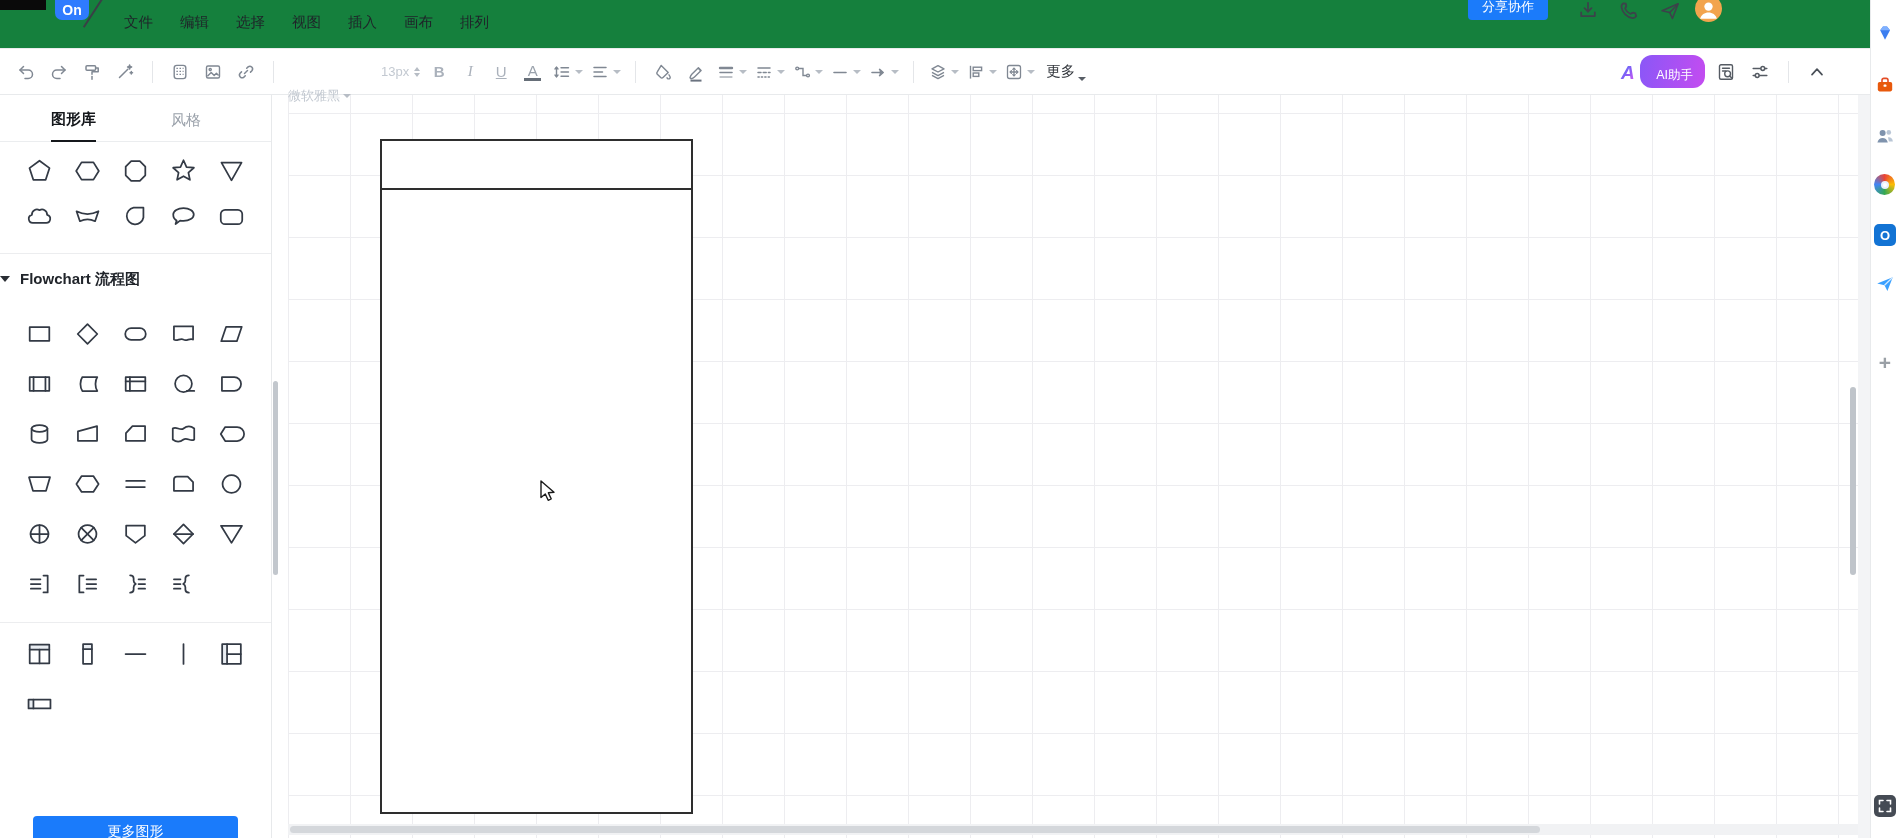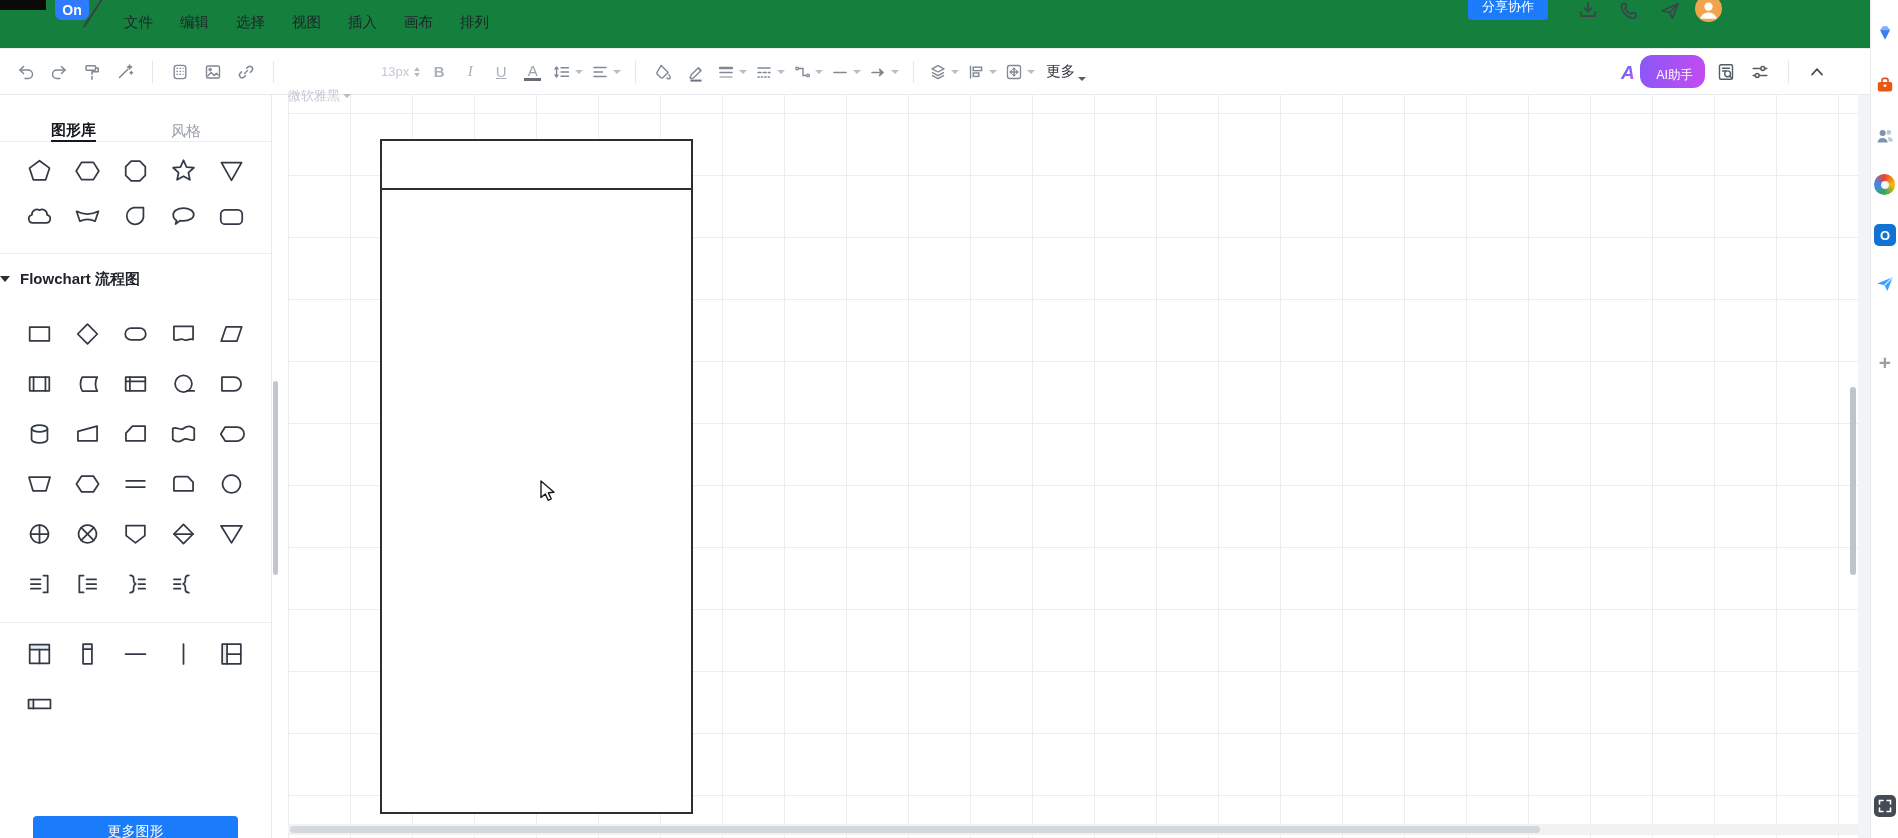--- a/index.html
+++ b/index.html
@@ -41,21 +41,21 @@
   #btn-fontcolor{color:#9aa2ac;border-bottom:3px solid #666e78;line-height:15px;width:17px;margin:0 4px;}
   #more-btn{display:flex;align-items:flex-end;font-size:14.5px;color:#33373d;margin-left:4px;}
   #tb-right{margin-left:auto;display:flex;align-items:center;margin-right:40px;gap:8px;}
   #ai-badge{background:linear-gradient(100deg,#8a57f7,#c44cf0);color:#fff;font-size:12.5px;
     padding:12px 12px 4px 16px;border-radius:12px;margin-left:-10px;}
   #ai-a{width:26px;height:24px;z-index:2;}
   
   #sidebar{position:absolute;left:0;top:95px;width:272px;bottom:0;background:#fff;
     border-right:1px solid #e7e9eb;overflow:hidden;z-index:10;}
   #tabs{height:47px;display:flex;align-items:flex-end;padding-left:51px;gap:75px;border-bottom:1px solid #ebedef;}
-  .tab{font-size:15px;cursor:pointer;}
+  .tab{font-size:15px;padding-bottom:11px;cursor:pointer;}
   .tab.active{color:#15181c;font-weight:bold;border-bottom:2.5px solid #15181c;margin-bottom:-1px;}
   .tab.inactive{color:#9aa1aa;}
   .shape-grid{display:grid;grid-template-columns:repeat(5,1fr);padding:0 16px;}
   .g1{grid-auto-rows:46px;margin-top:6px;}
   .g2{grid-auto-rows:50px;margin-top:8px;}
   .g3{grid-auto-rows:50px;margin-top:6px;}
   .shape{display:flex;align-items:center;justify-content:center;border-radius:4px;cursor:pointer;}
   .sdivider{height:1px;background:#ecedef;margin-top:13px;}
   .sec-header{display:flex;align-items:center;gap:10px;height:44px;margin-top:3px;}
   .sec-tri{width:0;height:0;border-left:5px solid transparent;border-right:5px solid transparent;

